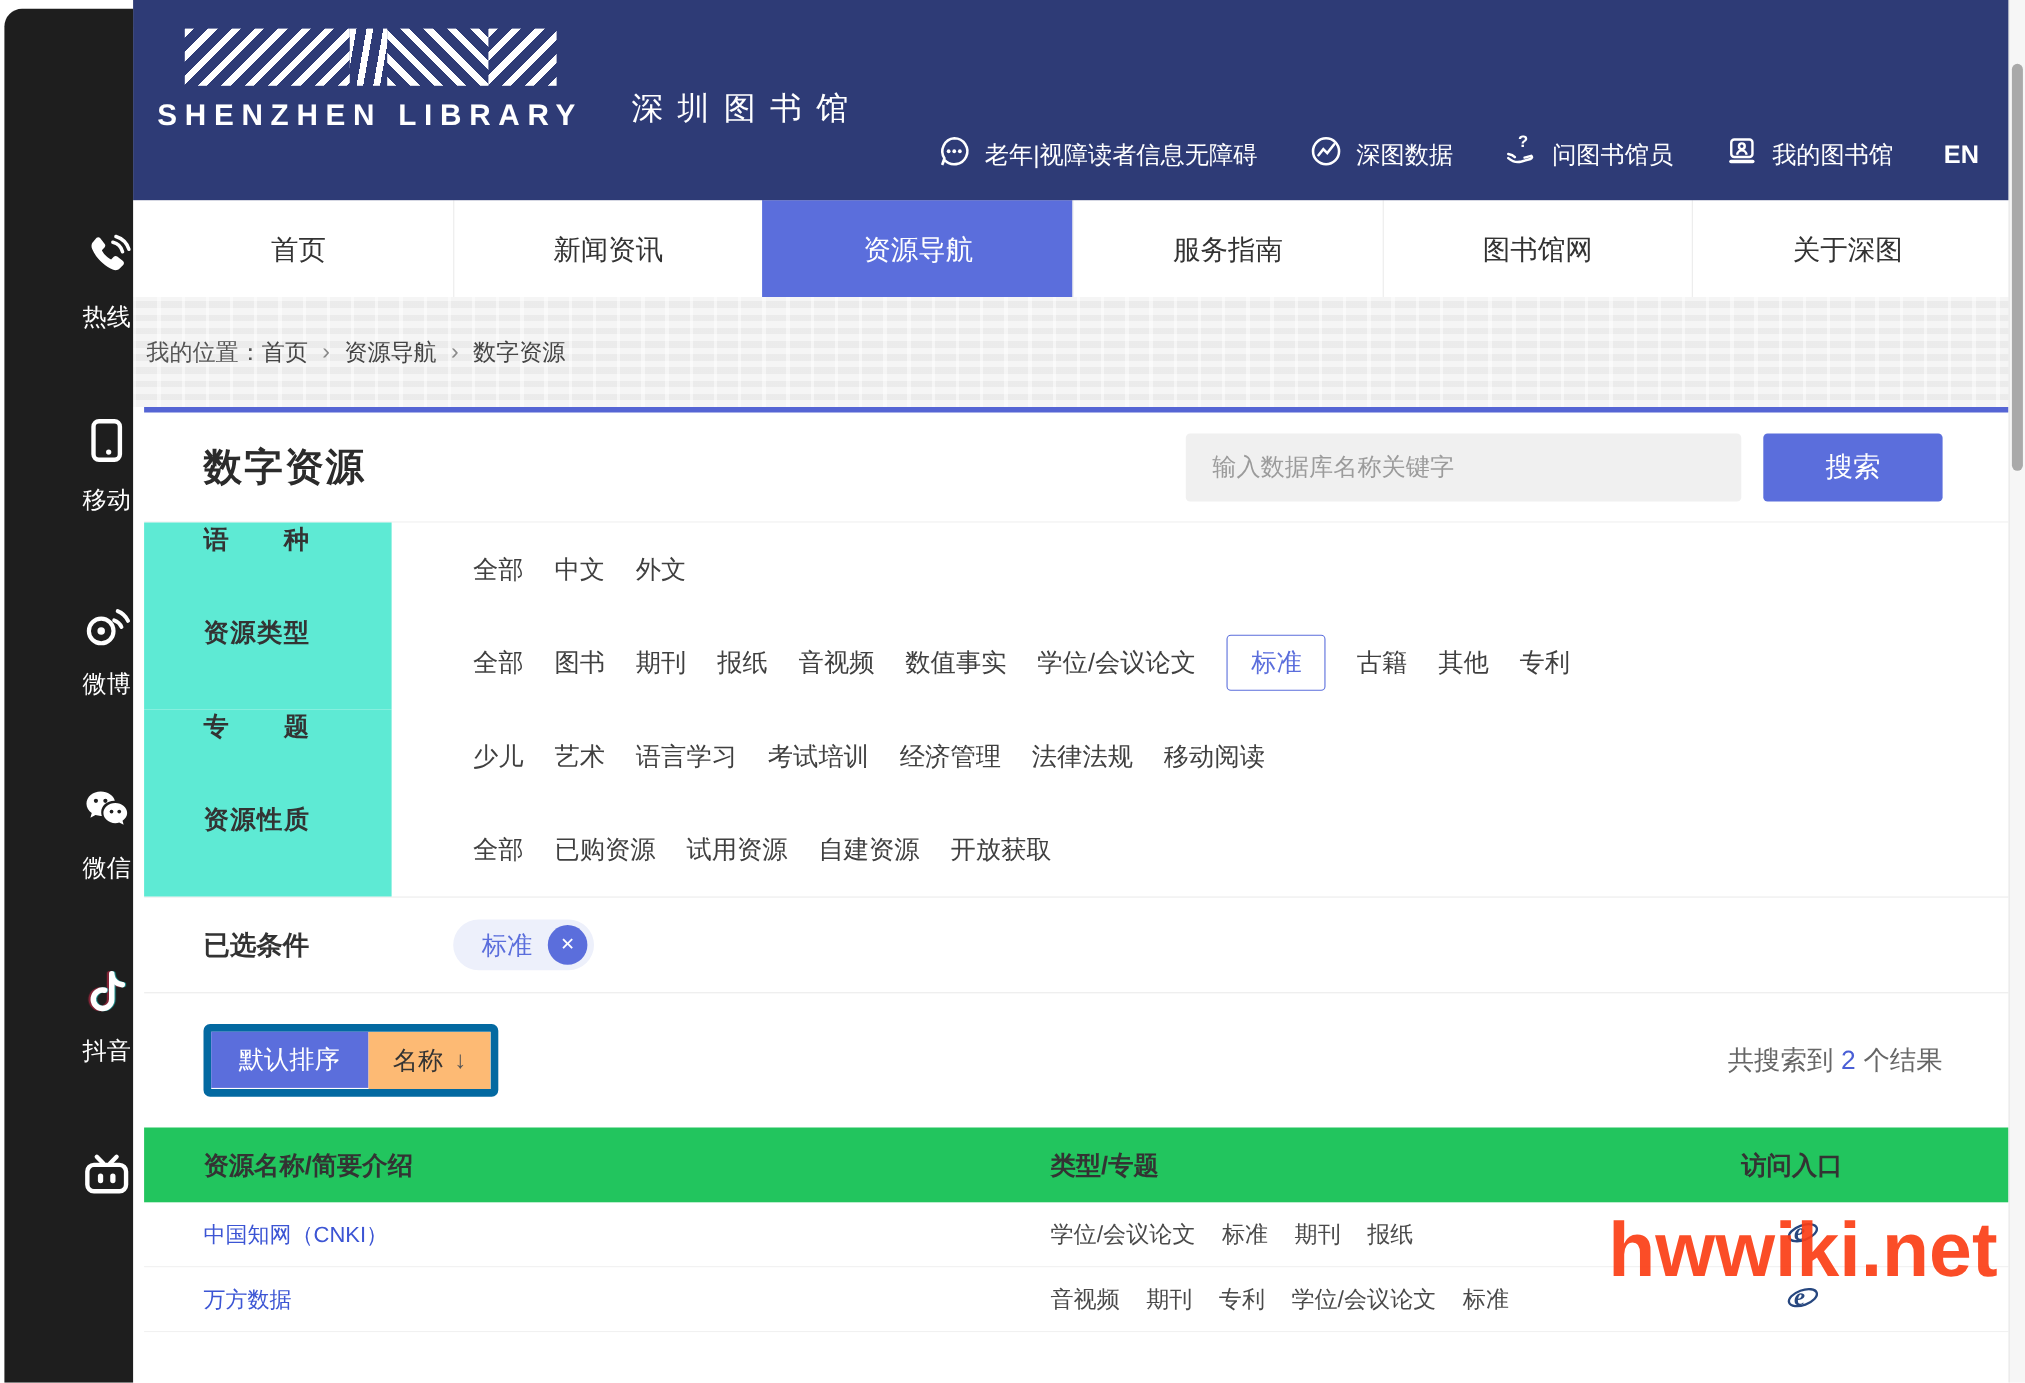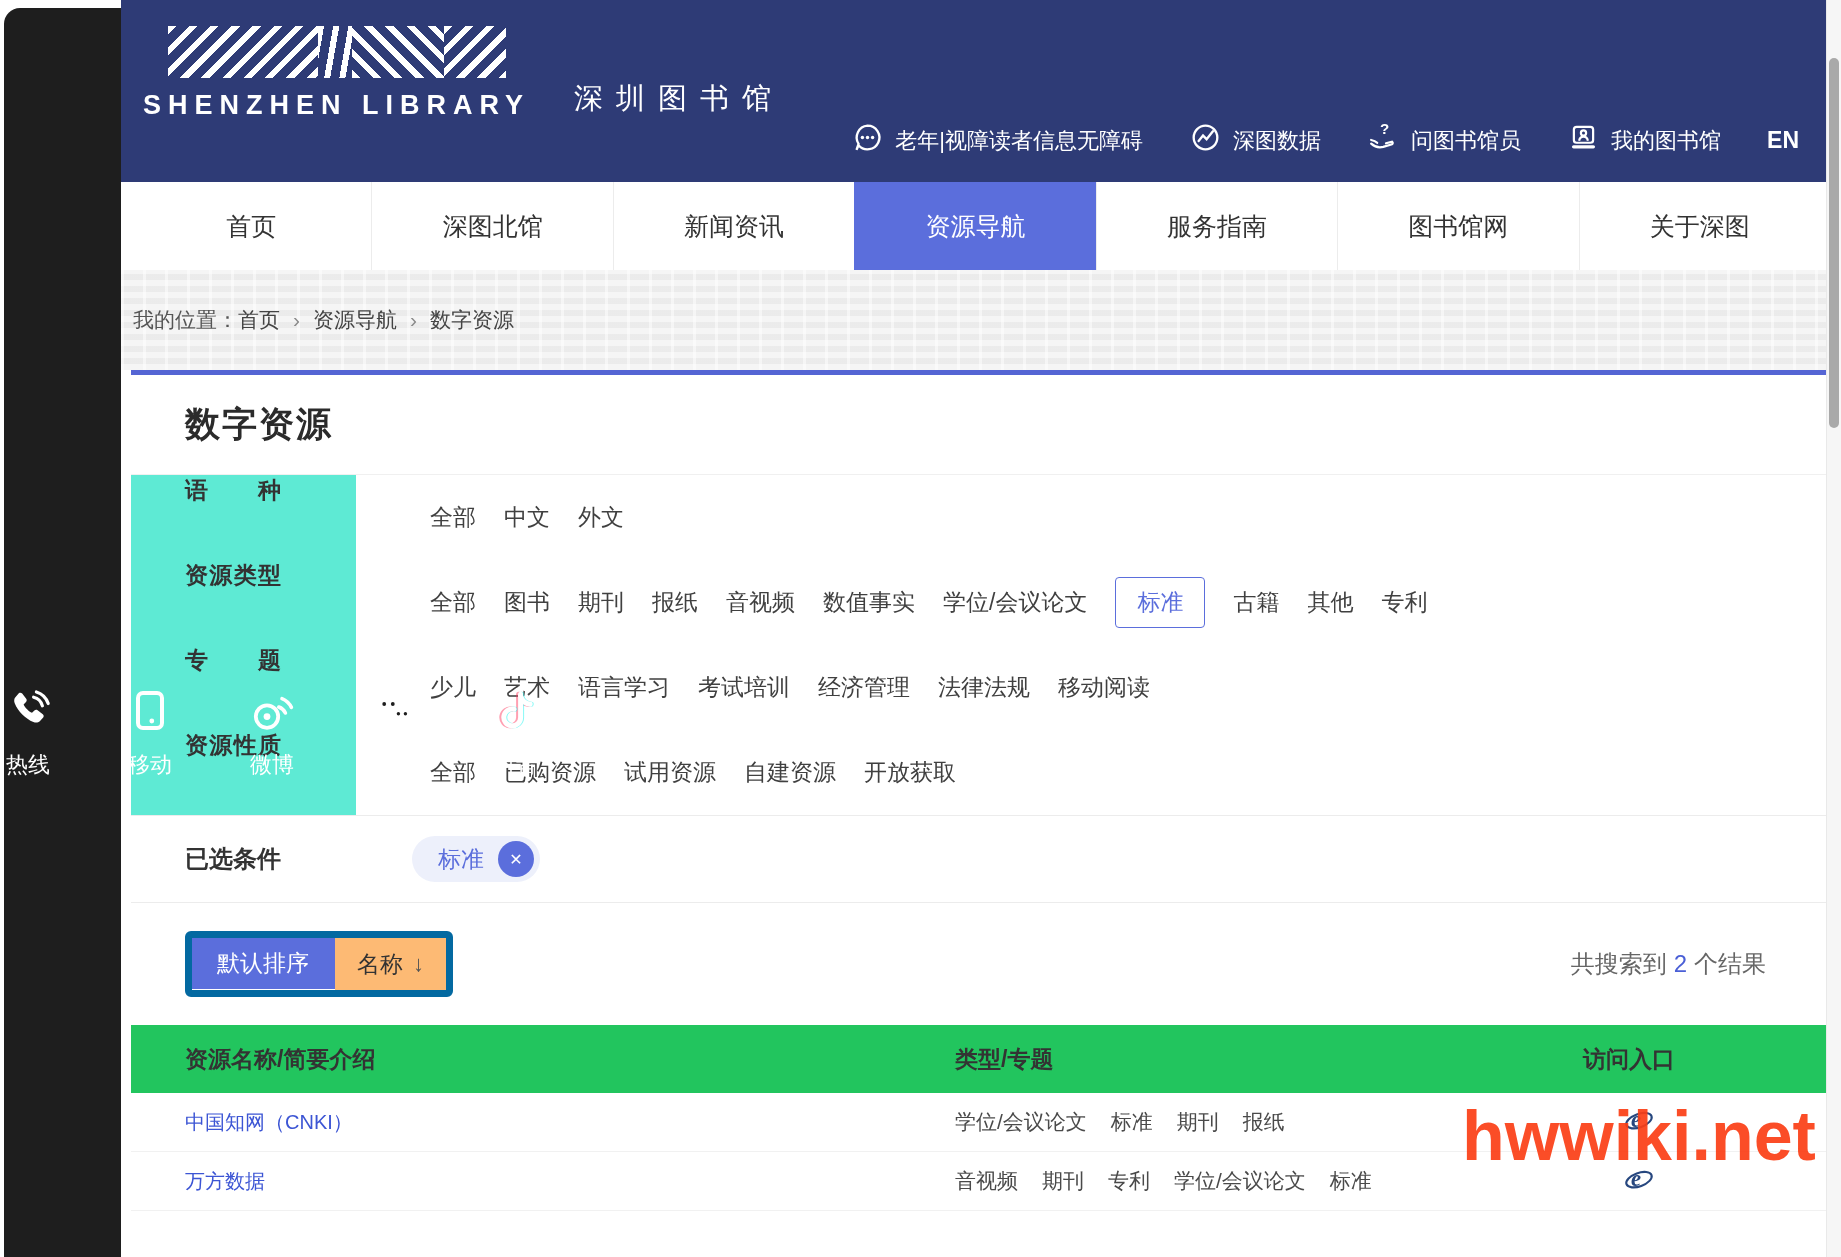--- a/index.html
+++ b/index.html
@@ -5,21 +5,21 @@
   * { margin:0; padding:0; box-sizing:border-box; }
   html,body { width:1841px; height:1257px; }
   body {
     position:relative; overflow:hidden; background:#fff;
     font-family:"Liberation Sans","DejaVu Sans",sans-serif; color:#333;
   }
   
   .sidebar {
     position:absolute; left:4px; top:8px; bottom:0; width:117px; z-index:40;
     background:#1e1e1e; border-radius:16px 0 0 0;
-    display:flex; flex-direction:row; align-items:center;
+    display:flex; flex-direction:column; align-items:flex-end;
     padding-top:202px; gap:74px;
   }
   .side-item { display:flex; flex-direction:column; align-items:center; gap:9px;
     color:#fff; font-size:22px; cursor:pointer; }
   .side-item svg { width:48px; height:48px; }
   .douyin-fx { filter: drop-shadow(1.5px 0 0 rgba(37,244,238,.55)) drop-shadow(-1.5px 0 0 rgba(254,44,85,.45)); }
 
   
   .main { margin-left:121px; height:100%; display:flex; flex-direction:column; }
 
@@ -252,41 +252,44 @@
             </svg>
         </span>
         <span>我的图书馆</span>
       </div>
       <div class="lang">EN</div>
     </div>
   </div>
 
   <div class="nav">
     <div class="nav-tab">首页</div>
-    <div class="nav-tab">深图北馆</div>
     <div class="nav-tab">新闻资讯</div>
     <div class="nav-tab active">资源导航</div>
     <div class="nav-tab">服务指南</div>
     <div class="nav-tab">图书馆网</div>
     <div class="nav-tab">关于深图</div>
   </div>
 
   <div class="band">
     <span>我的位置：</span>
     <span class="crumb">首页</span>
     <span class="crumb-sep">›</span>
     <span class="crumb">资源导航</span>
     <span class="crumb-sep">›</span>
     <span class="crumb">数字资源</span>
   </div>
 
   <div class="content">
 
     <div class="title-row">
       <div class="page-title">数字资源</div>
+      <div class="search-wrap">
+        <input class="search-input" type="text" placeholder="输入数据库名称关键字" style="">
+        <button class="search-btn">搜索</button>
+      </div>
     </div>
 
     <div>
       <div class="f-row">
         <div class="f-label">
             <span class="f-label-text">语种</span>
           </div>
         <div class="f-opts">
           <span class="f-opt">全部</span>
           <span class="f-opt">中文</span>

